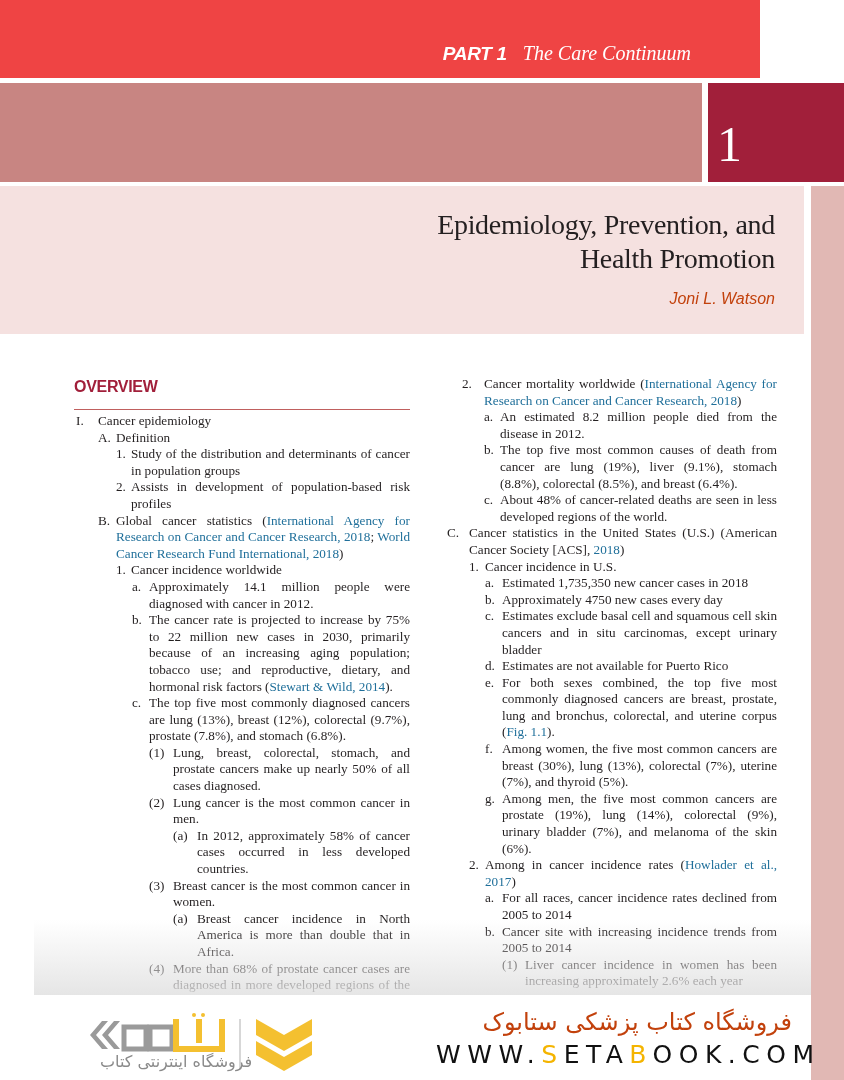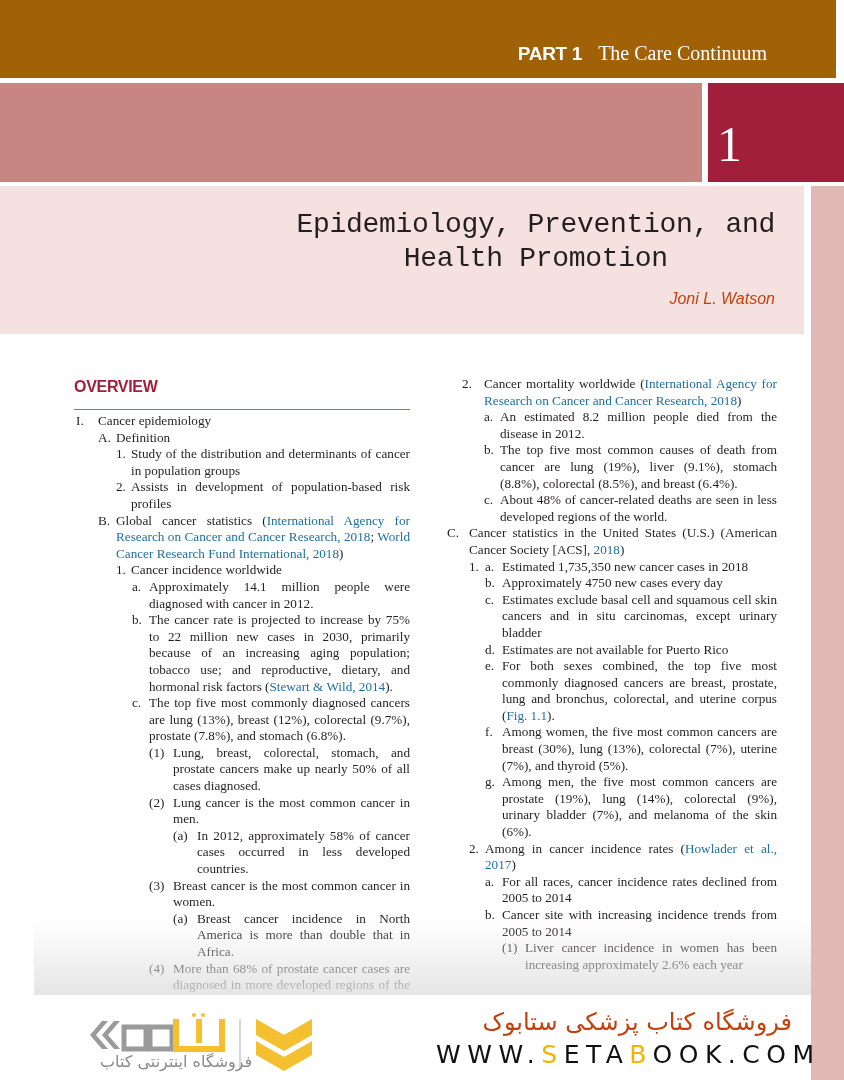--- a/index.html
+++ b/index.html
@@ -1,31 +1,31 @@
 <!DOCTYPE html>
 <html><head>
 <meta charset="utf-8">
 <style>
   * { margin: 0; padding: 0; box-sizing: border-box; }
   html, body { width: 844px; height: 1080px; overflow: hidden; background: #ffffff; }
   body { position: relative; font-family: "Liberation Serif", serif; color: #231f20; }
 
-  .top-band { position: absolute; left: 0; top: 0; width: 836px; height: 78px; background: #a16207; }
+  .top-band { position: absolute; left: 0; top: 0; width: 760px; height: 78px; background: #ef4444; font-style: italic; }
   .part-label { position: absolute; right: 69px; top: 42px; color: #fff; white-space: nowrap; }
   .part-num { font-family: "Liberation Sans", sans-serif; font-weight: bold; font-size: 19px; letter-spacing: -0.3px; }
   .part-title { font-family: "Liberation Serif", serif; font-size: 20px; margin-left: 12px; }
 
   .mid-band { position: absolute; left: 0; top: 83px; width: 702px; height: 99px; background: #c88582; }
   .chapter-box { position: absolute; left: 708px; top: 83px; width: 136px; height: 99px; background: #a11f3a; }
   .chapter-num { position: absolute; left: 9px; top: 36px; color: #fff; font-family: "Liberation Serif", serif; font-size: 50px; line-height: 1; }
 
   .title-band { position: absolute; left: 0; top: 186px; width: 804px; height: 148px; background: #f5e1e0; }
   .side-strip { position: absolute; left: 811px; top: 186px; width: 33px; height: 894px; background: #e1b8b4; }
 
-  .chapter-title { position: absolute; right: 69px; top: 208px; text-align: center; font-family: Liberation Mono, monospace; font-size: 28px; line-height: 34px; color: #231f20; font-weight: normal; letter-spacing: -0.3px; }
+  .chapter-title { position: absolute; right: 69px; top: 208px; text-align: right; font-family: Liberation Serif, serif; font-size: 28px; line-height: 34px; color: #231f20; font-weight: normal; letter-spacing: -0.3px; }
   .author { position: absolute; right: 69px; top: 290px; font-family: "Liberation Sans", sans-serif; font-style: italic; font-size: 16px; color: #c2410c; }
 
   .col { position: absolute; font-size: 13.2px; line-height: 16.6px; color: #231f20; }
   .col-left { left: 74px; top: 377px; width: 336px; }
   .col-right { left: 462px; top: 376px; width: 315px; }
 
   .overview { font-family: "Liberation Sans", sans-serif; font-weight: bold; font-size: 16px; color: #a11f3a; letter-spacing: -0.3px; line-height: 20px; padding-bottom: 12px; border-bottom: 1.5px solid #c0605e; margin-bottom: 3px; }
 
   .item { position: relative; text-align: justify; }
   .item .lbl { position: absolute; left: 0; top: 0; }
@@ -157,20 +157,21 @@
   <div class="item l2">
       <span class="lbl">c.</span>
       <span class="txt">About 48% of cancer-related deaths are seen in less developed regions of the world.</span>
     </div>
   <div class="item cC">
       <span class="lbl">C.</span>
       <span class="txt"><span>Cancer statistics in the United States (U.S.) (American Cancer Society [ACS], </span><span class="ref">2018</span><span>)</span></span>
     </div>
   <div class="item cC2">
       <span class="lbl">1.</span>
+      <span class="txt">Cancer incidence in U.S.</span>
     </div>
   <div class="item cC3">
       <span class="lbl">a.</span>
       <span class="txt">Estimated 1,735,350 new cancer cases in 2018</span>
     </div>
   <div class="item cC3">
       <span class="lbl">b.</span>
       <span class="txt">Approximately 4750 new cases every day</span>
     </div>
   <div class="item cC3">

